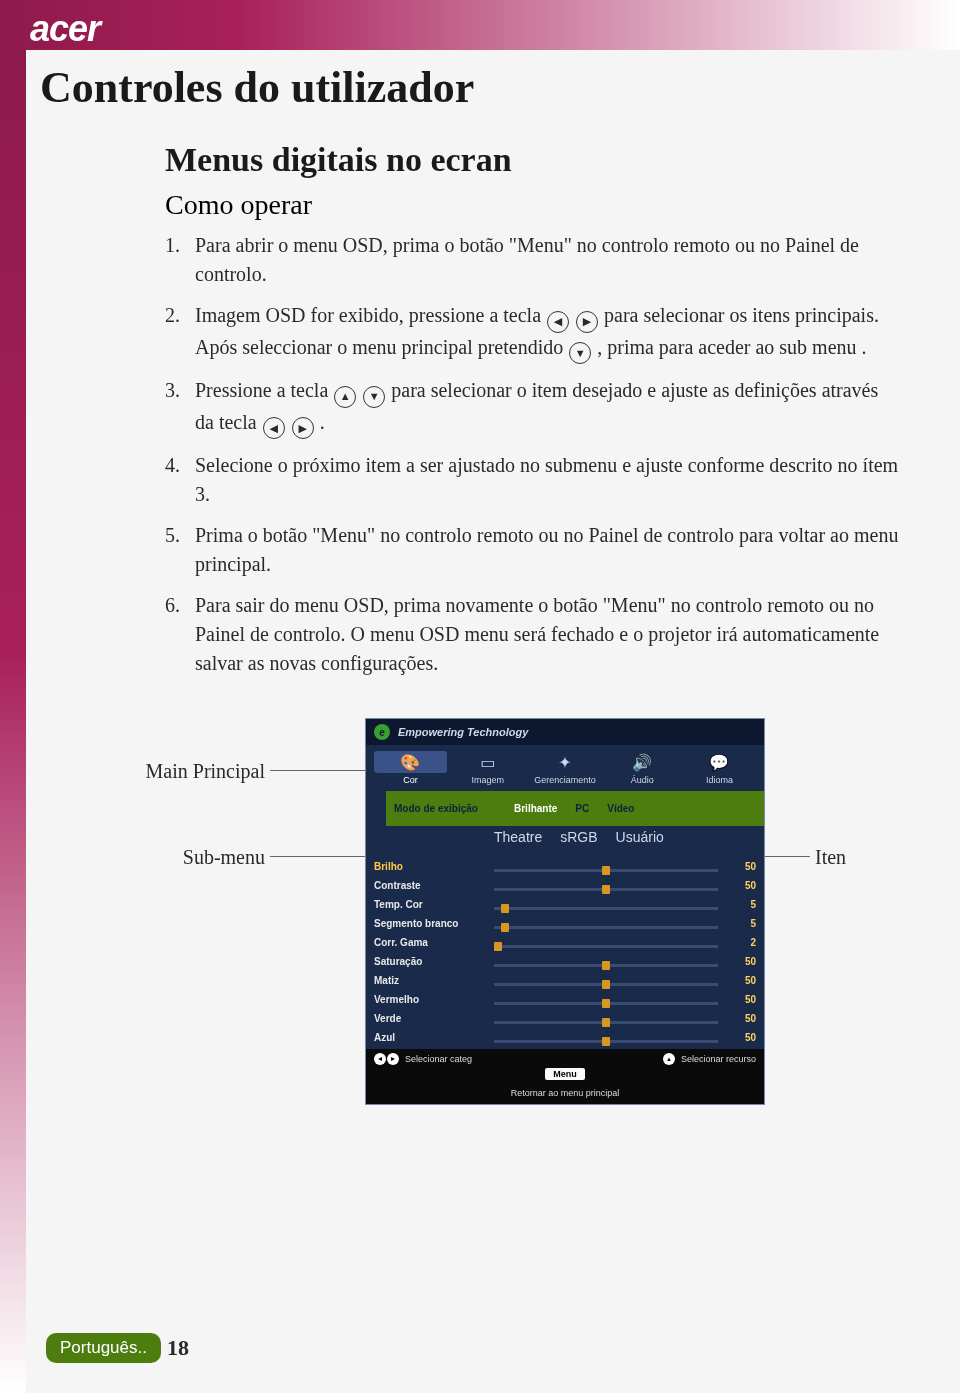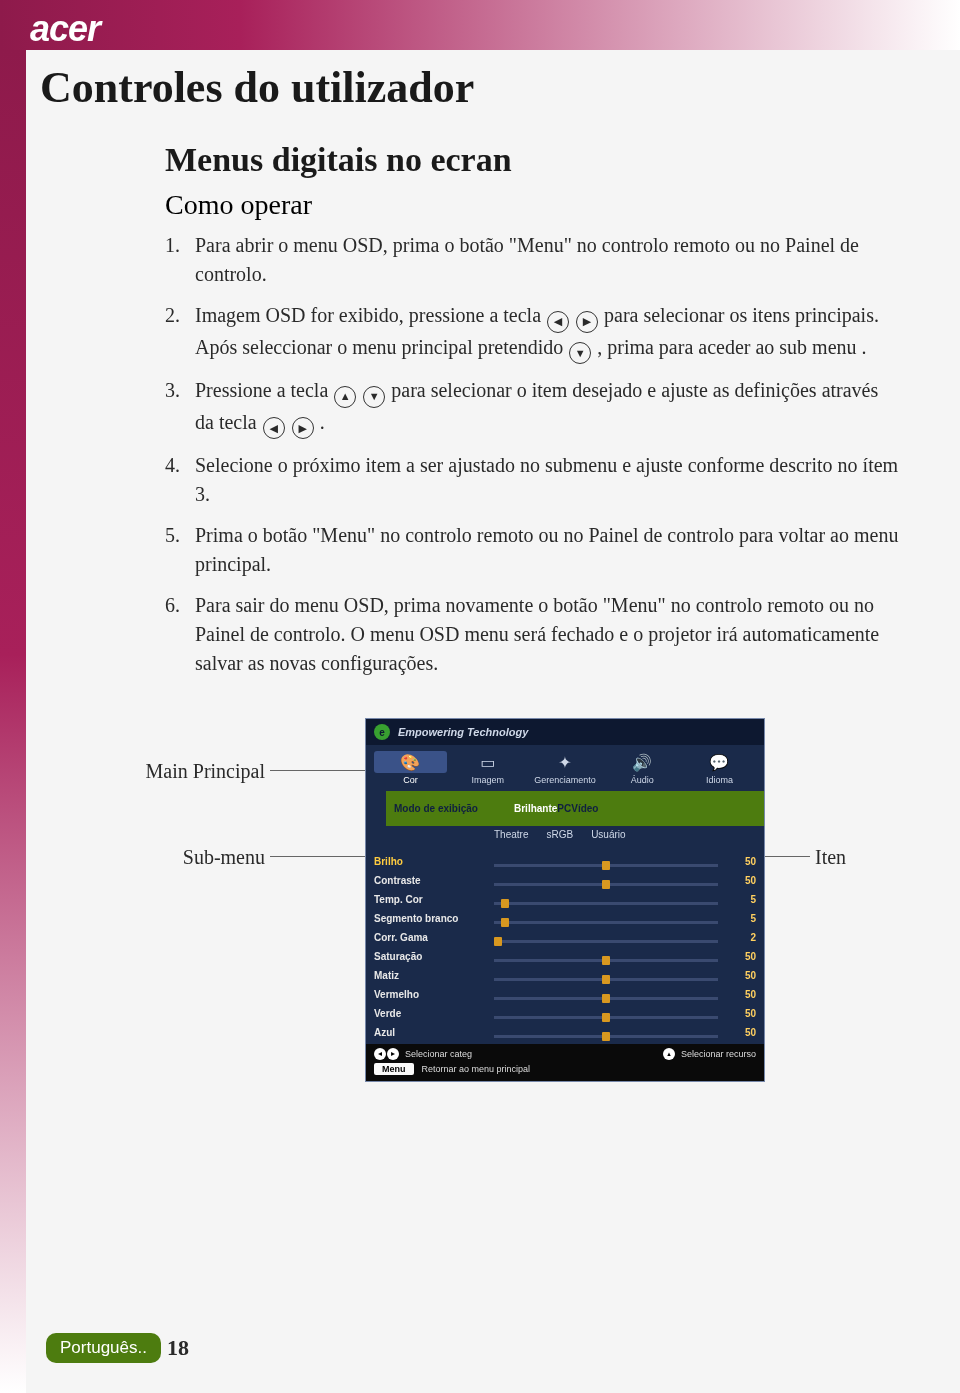--- a/index.html
+++ b/index.html
@@ -193,27 +193,27 @@
   .osd-mode {
     background: #4d7c0f;
     color: #102040;
     padding: 12px 8px;
     display: flex;
     font-size: 10px;
     font-weight: bold;
     margin-left: 20px;
   }
   .osd-mode-label { flex: 0 0 120px; }
-  .osd-mode-opts { flex: 1; display: flex; }
+  .osd-mode-opts { flex: 1; display: flex; gap: 18px; }
   .osd-mode-opts span.sel { color: #fff; }
   .osd-mode2 {
     background: #1a2a4a;
     padding: 3px 8px 6px 8px;
     display: flex;
-    font-size: 10px;
+    font-size: 14px;
     color: #cfd8e8;
   }
   .osd-mode2-pad { flex: 0 0 120px; }
   .osd-mode2-opts { flex: 1; display: flex; gap: 18px; }
   .osd-rows { padding: 2px 8px 6px 8px; }
   .osd-row {
     display: flex;
     align-items: flex-end;
     height: 19px;
     font-size: 10px;
@@ -267,20 +267,21 @@
     border-radius: 50%;
     color: #000;
     font-size: 8px;
     text-align: center;
     line-height: 12px;
   }
   .osd-foot2 {
     display: flex;
     align-items: center;
     gap: 8px;
+    flex-direction: column;
   }
   .menu-btn {
     background: #fafafa;
     color: #000;
     border-radius: 2px;
     padding: 1px 8px;
     font-size: 9px;
     font-weight: bold;
   }
   

